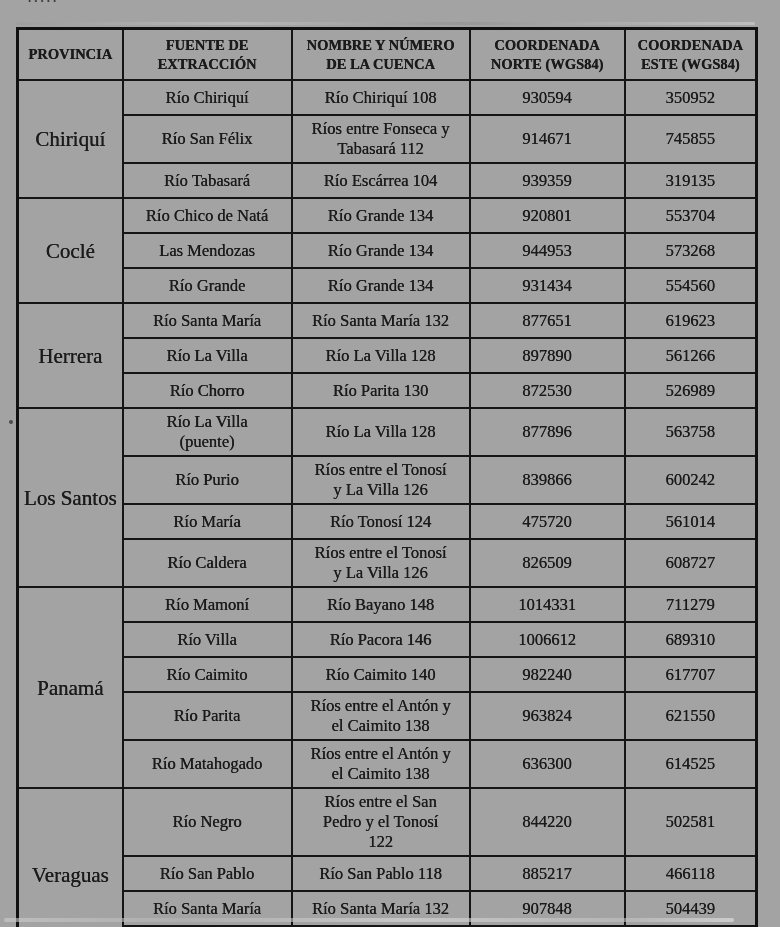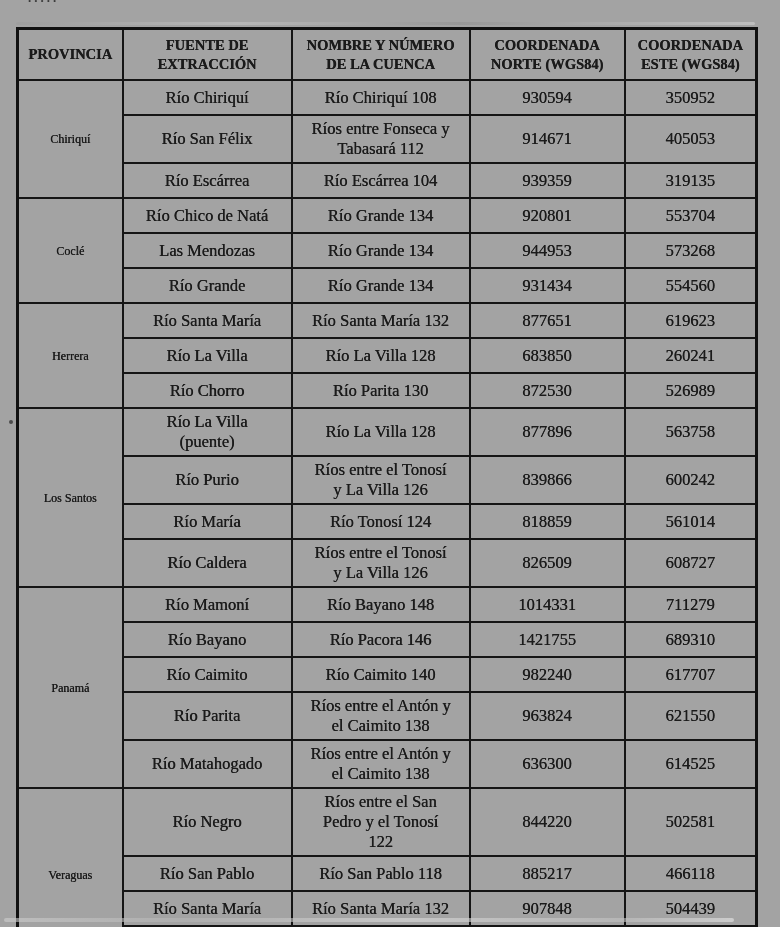--- a/index.html
+++ b/index.html
@@ -79,21 +79,21 @@
     height: 43px;
   }
   table.coords td {
     font-size: 16.5px;
     font-weight: normal;
     line-height: 20px;
     padding: 3px 3px;
     height: 27px;
   }
   table.coords td.province {
-    font-size: 12px;
+    font-size: 21px;
   }
   
   .ink-dot {
     position: absolute;
     left: 9px;
     top: 420px;
     width: 4px;
     height: 4px;
     background: #4c4c4c;
     border-radius: 50%;
@@ -137,24 +137,24 @@
           <td>Río Chiriquí</td>
           <td>Río Chiriquí 108</td>
           <td>930594</td>
           <td>350952</td>
         </tr>
         <tr>
           <td>Río San Félix</td>
           <td>Ríos entre Fonseca y
 Tabasará 112</td>
           <td>914671</td>
-          <td>405053</td>
-        </tr>
-        <tr>
-          <td>Río Escárrea</td>
+          <td>745855</td>
+        </tr>
+        <tr>
+          <td>Río Tabasará</td>
           <td>Río Escárrea 104</td>
           <td>939359</td>
           <td>319135</td>
         </tr>
         <tr>
           <td rowspan="3" class="province">Coclé</td>
           <td>Río Chico de Natá</td>
           <td>Río Grande 134</td>
           <td>920801</td>
           <td>553704</td>
@@ -174,22 +174,22 @@
         <tr>
           <td rowspan="3" class="province">Herrera</td>
           <td>Río Santa María</td>
           <td>Río Santa María 132</td>
           <td>877651</td>
           <td>619623</td>
         </tr>
         <tr>
           <td>Río La Villa</td>
           <td>Río La Villa 128</td>
-          <td>683850</td>
-          <td>260241</td>
+          <td>897890</td>
+          <td>561266</td>
         </tr>
         <tr>
           <td>Río Chorro</td>
           <td>Río Parita 130</td>
           <td>872530</td>
           <td>526989</td>
         </tr>
         <tr>
           <td rowspan="4" class="province">Los Santos</td>
           <td>Río La Villa
@@ -201,41 +201,41 @@
         <tr>
           <td>Río Purio</td>
           <td>Ríos entre el Tonosí
 y La Villa 126</td>
           <td>839866</td>
           <td>600242</td>
         </tr>
         <tr>
           <td>Río María</td>
           <td>Río Tonosí 124</td>
-          <td>818859</td>
+          <td>475720</td>
           <td>561014</td>
         </tr>
         <tr>
           <td>Río Caldera</td>
           <td>Ríos entre el Tonosí
 y La Villa 126</td>
           <td>826509</td>
           <td>608727</td>
         </tr>
         <tr>
           <td rowspan="5" class="province">Panamá</td>
           <td>Río Mamoní</td>
           <td>Río Bayano 148</td>
           <td>1014331</td>
           <td>711279</td>
         </tr>
         <tr>
-          <td>Río Bayano</td>
+          <td>Río Villa</td>
           <td>Río Pacora 146</td>
-          <td>1421755</td>
+          <td>1006612</td>
           <td>689310</td>
         </tr>
         <tr>
           <td>Río Caimito</td>
           <td>Río Caimito 140</td>
           <td>982240</td>
           <td>617707</td>
         </tr>
         <tr>
           <td>Río Parita</td>

